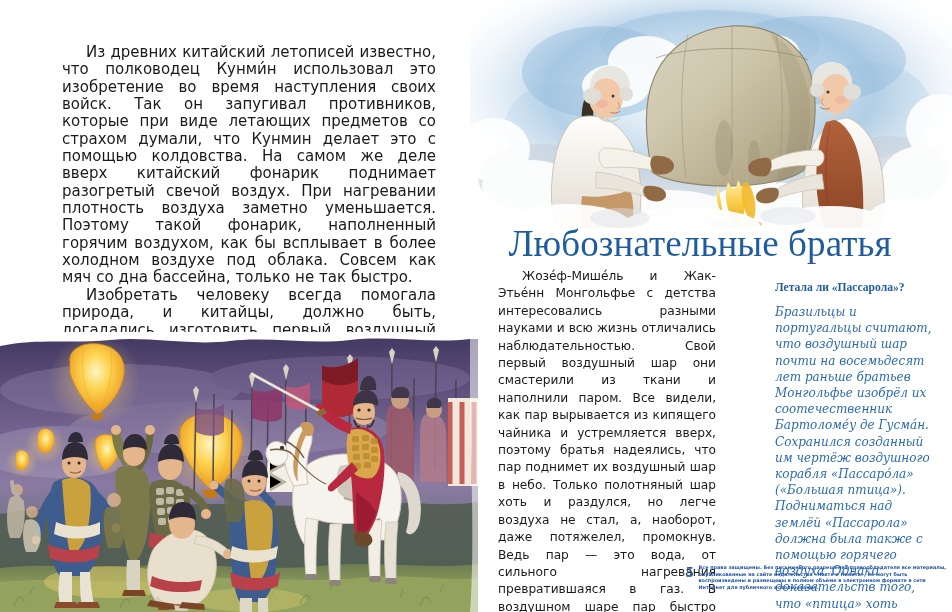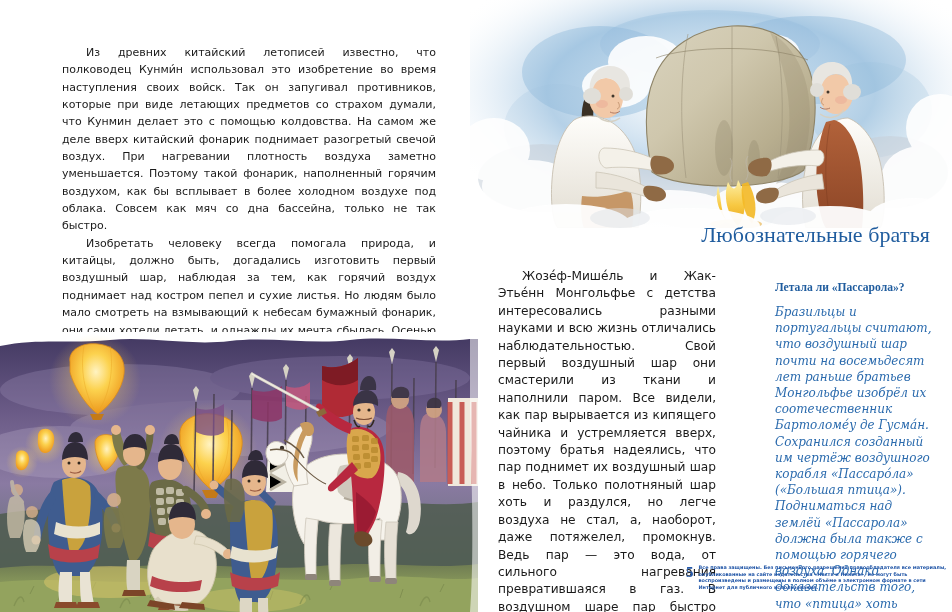--- a/index.html
+++ b/index.html
@@ -17,21 +17,21 @@
   }
 
   
   .left-col {
     position: absolute;
     left: 62px; top: 44px;
     width: 374px;
   }
   .body-par {
     font-family: "DejaVu Sans", sans-serif;
-    font-size: 11px;
+    font-size: 15px;
     line-height: 17.35px;
     color: #1a1a1a;
     text-align: justify;
     text-indent: 24px;
     margin: 0 0 0 0;
     hyphens: manual;
     word-spacing: 0.2px;
   }
   .body-par + .body-par { margin-top: 0px; }
 
@@ -41,23 +41,23 @@
     left: 470px; top: 0px;
     width: 482px; height: 228px;
     overflow: hidden;
   }
 
   
   .section-heading {
     position: absolute;
     left: 470px; top: 222px;
     width: 460px;
-    text-align: right;
+    text-align: center;
     font-family: "Liberation Serif", serif;
-    font-size: 22px;
+    font-size: 37px;
     color: #1f5c9e;
     letter-spacing: 0.1px;
     white-space: nowrap;
   }
 
   
   .mid-col {
     position: absolute;
     left: 498px; top: 268px;
     width: 218px;

